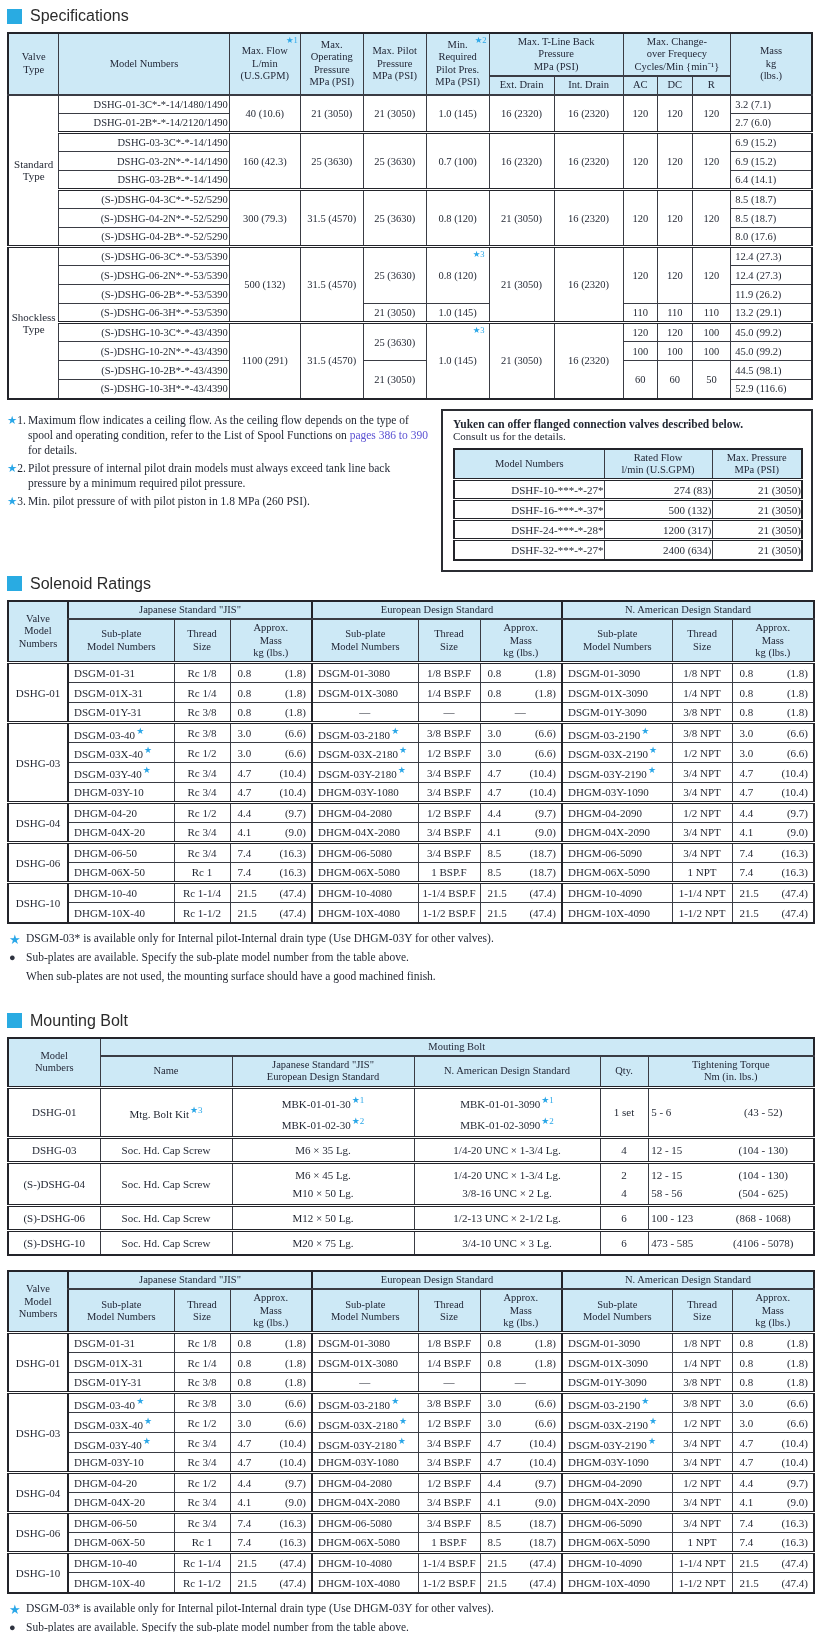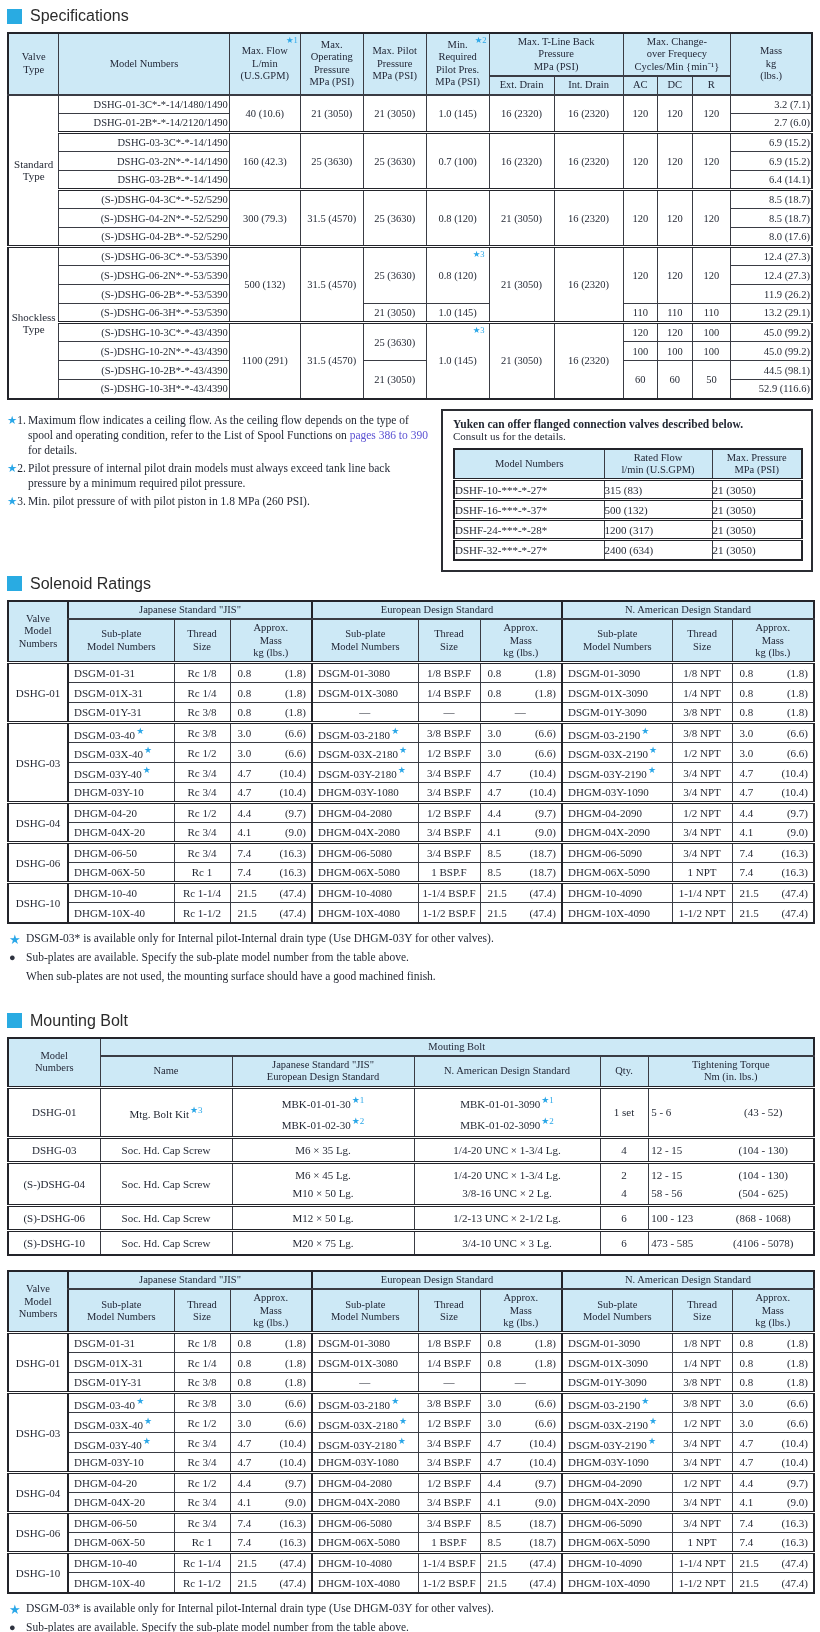--- a/index.html
+++ b/index.html
@@ -17,34 +17,34 @@
   thead th{border-bottom-width:2px}
   tr.gs td{border-top:3px double #23242a}
   .hstar{position:absolute;top:1px;right:2px;color:#2aa7e8;font-size:8.5px}
   .cstar{position:absolute;top:1px;right:4px;color:#2aa7e8;font-size:8.5px}
   .sstar{color:#2aa7e8;font-size:9px;vertical-align:super;margin-left:1px}
   
   .specs{width:806px}
   .specs td{font-size:10.5px;text-align:center;padding:1px;height:19px;position:relative}
   .specs td.model{text-align:right;padding-left:4px}
   .specs td.vtype{font-size:11px;white-space:pre-line}
-  .specs td.mass{text-align:right;padding-left:4px}
+  .specs td.mass{text-align:left;padding-left:4px}
   
   .after-specs{display:flex;gap:12px;margin-top:9px;align-items:flex-start}
   .notes-col{flex:1;font-size:11.5px;line-height:1.32;padding-top:4px}
   .note{position:relative;padding-left:21px;margin-bottom:3px}
   .note .marker{position:absolute;left:0;top:0}
   .nstar{color:#2aa7e8}
   .plink{color:#5a50d2}
   .flanged-box{width:372px;border:2px solid #2b2d33;padding:7px 10px 9px 10px}
   .fb-title{font-weight:bold;font-size:11.5px}
   .fb-sub{font-size:11px;margin-bottom:6px}
   .flg{width:100%}
   .flg th{font-size:10.5px}
-  .flg td{font-size:11px;text-align:left;height:20px}
+  .flg td{font-size:11px;text-align:right;height:20px}
   .flg tbody td{border-top:3px double #23242a}
   
   .subplate{width:806px;margin-bottom:6px}
   .subplate td{font-size:11px;text-align:center;padding:1px;height:20px}
   .gl{border-left:2px solid #23242a}
   .vcell{font-size:11px}
   td.smodel{text-align:left;padding-left:5px}
   td.smodel.ctr,td.masscell.ctr{text-align:center;padding-left:0}
   td.masscell{text-align:left}
   .mv{float:left;padding-left:6px}
@@ -284,21 +284,21 @@
               <th>Model Numbers</th>
               <th>Rated Flow
 l/min (U.S.GPM)</th>
               <th>Max. Pressure
 MPa (PSI)</th>
             </tr>
           </thead>
           <tbody>
             <tr>
               <td class="num">DSHF-10-***-*-27*</td>
-              <td class="num">315  (83)</td>
+              <td class="num">274  (83)</td>
               <td class="num">21 (3050)</td>
             </tr>
             <tr>
               <td class="num">DSHF-16-***-*-37*</td>
               <td class="num">500 (132)</td>
               <td class="num">21 (3050)</td>
             </tr>
             <tr>
               <td class="num">DSHF-24-***-*-28*</td>
               <td class="num">1200 (317)</td>

